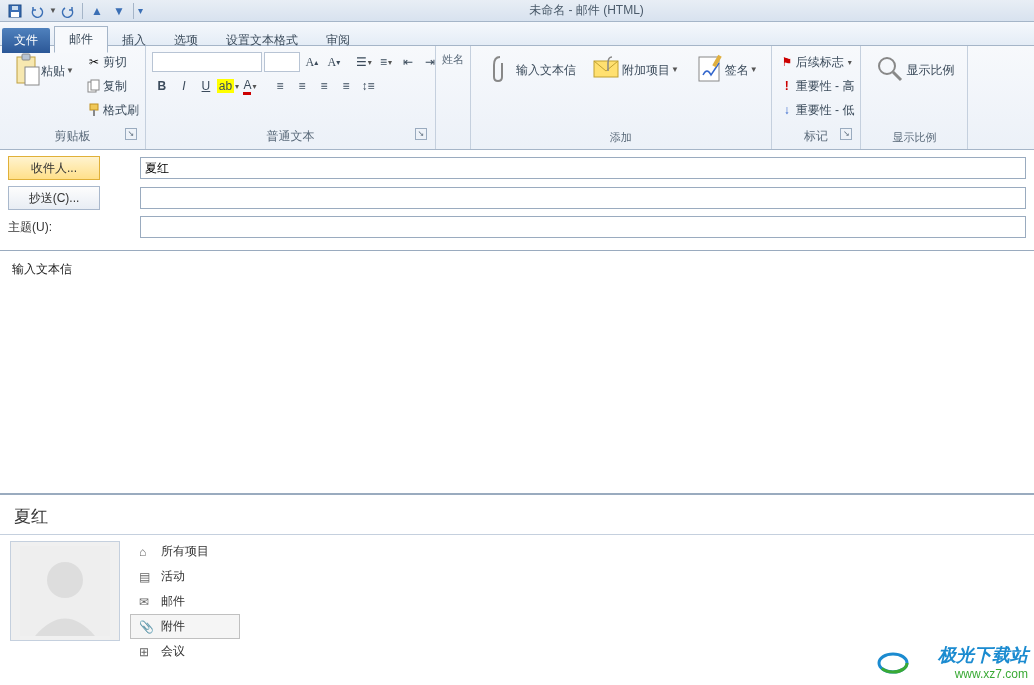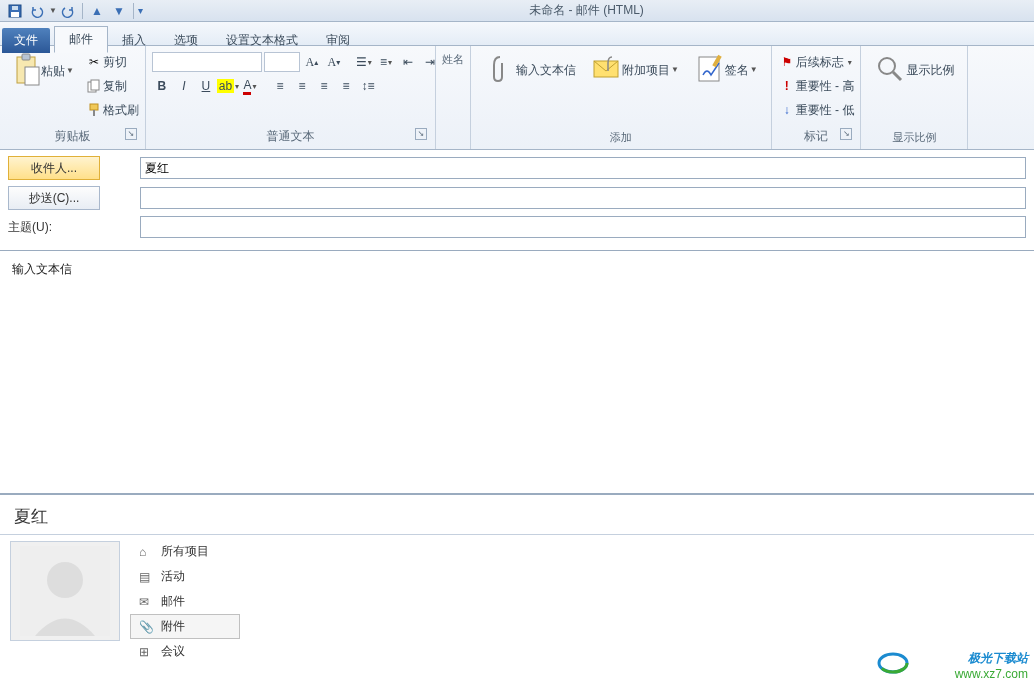--- a/index.html
+++ b/index.html
@@ -39,21 +39,21 @@
 .pp-body{display:flex;border-top:1px solid #c5d0de;}
 .pp-avatar{width:110px;height:100px;margin:6px 10px;border:1px solid #c5d0de;background:#f0f0f0;display:flex;align-items:center;justify-content:center;}
 .pp-nav{width:110px;padding:4px 0;}
 .pp-nav .item{display:flex;align-items:center;padding:3px 8px;color:#333;cursor:pointer;border:1px solid transparent;}
 .pp-nav .item .ic{width:16px;margin-right:6px;color:#666;}
 .pp-nav .item.sel{border:1px solid #c0c0c0;background:#f5f5f5;}
 .pp-content{flex:1;position:relative;border-left:1px solid #c5d0de;}
 .pp-loading{position:absolute;right:200px;top:6px;color:#333;}
 .spinner{position:absolute;right:220px;top:28px;color:#5a8;}
 .watermark{position:absolute;right:6px;bottom:4px;text-align:right;}
-.watermark .l1{color:#1b8bd0;font-size:12px;font-weight:bold;font-style:italic;}
+.watermark .l1{color:#1b8bd0;font-size:18px;font-weight:bold;font-style:italic;}
 .watermark .l2{color:#3aaa35;font-size:12px;}
 .dd{font-size:8px;color:#555;margin-left:1px;}
 svg{display:block;}
 </style>
 </head>
 <body>
 
 <div class="qat">
   <div class="ico">
       <svg width="14" height="14">

